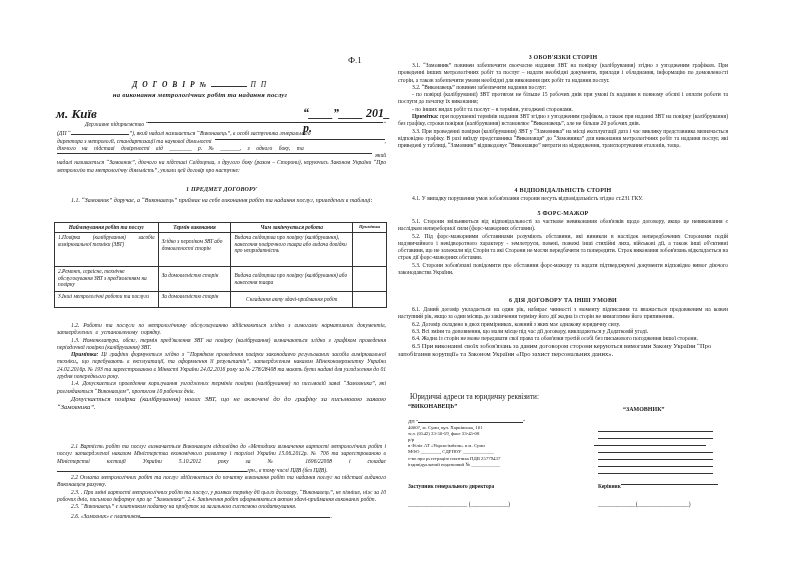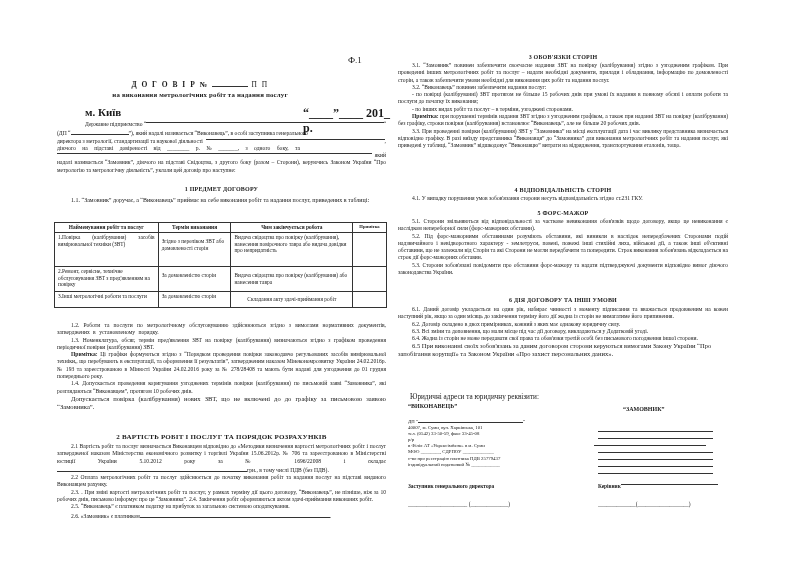--- a/index.html
+++ b/index.html
@@ -1,19 +1,19 @@
 <!DOCTYPE html>
 <html><head>
 <meta charset="utf-8">
 <style>
   html, body { margin:0; padding:0; background:#ffffff; }
   body { width:800px; height:566px; position:relative; overflow:hidden;
          font-family:"Liberation Serif", "DejaVu Serif", serif; color:#1a1a1a; }
   .page { position:absolute; top:0; height:566px; }
-  #left { left:0; width:400px; }
+  #left { left:0; width:400px;font-style:italic; }
   #right { left:388px; width:400px; }
   .abs { position:absolute; }
   .p { font-size:5.6px; line-height:7.3px; text-align:justify; }
   .b { font-weight:bold; }
   .ind { text-indent:14px; }
   .h { font-size:6.6px; font-weight:bold; text-align:center; letter-spacing:0.2px; }
   table.svc { border-collapse:collapse; font-size:5.4px; line-height:6.8px; }
   table.svc td, table.svc th { border:0.8px solid #333; padding:1px 3px; vertical-align:top; }
   table.svc th { font-weight:bold; text-align:center; vertical-align:middle; }
   .line { display:inline-block; border-bottom:0.8px solid #333; height:6px; vertical-align:baseline; }
@@ -24,21 +24,21 @@
 
 <div class="page" id="left">
 
   <div class="abs h" style="left:0;width:400px;top:80px;font-size:7.5px;letter-spacing:1.5px;">
     <span>Д О Г О В І Р  №</span>
     <span class="line" style="width:36px;"></span>
     <span style="font-weight:normal;">П П</span>
   </div>
   <div class="abs h" style="left:0;width:400px;top:91px;font-size:6.8px;">на виконання метрологічних робіт та надання послуг</div>
 
-  <div class="abs b" style="left:85px;top:106px;font-size:11px;">м. Київ</div>
+  <div class="abs b" style="left:56px;top:106px;font-size:13px;">м. Київ</div>
   <div class="abs b" style="left:303px;top:106px;font-size:12px;">“____”____ 201_ р.</div>
 
   <div class="abs p" style="left:57px;width:329px;top:121px;">
     <div style="display:flex;">
       <span style="padding-left:28px;">Державне підприємство “</span>
       <span class="fill" style="flex:1;margin-bottom:1px;"></span>
         <span>“</span>
     </div>
     <div>
       <span>(ДП “</span><span class="line" style="width:58px;"></span><span>”), який надалі називається “Виконавець”, в особі заступника генерального</span>
@@ -95,21 +95,20 @@
     </table>
 
   <div class="abs p" style="left:57px;width:329px;top:322px;">
     <div class="ind" style="word-spacing:2px;">1.2. Роботи та послуги по метрологічному обслуговуванню здійснюються згідно з вимогами нормативних документів, затверджених в установленому порядку.</div>
     <div class="ind">1.3. Номенклатура, обсяг, термін пред'явлення ЗВТ на повірку (калібрування) визначаються згідно з графіком проведення періодичної повірки (калібрування) ЗВТ.</div>
     <div class="ind"><span class="b">Примітка:</span><span> Ці графіки формуються згідно з “Порядком проведення повірки законодавчо регульованих засобів вимірювальної техніки,, що перебувають в експлуатації, та оформлення її результатів”, затвердженим наказом Мінекономрозвитку України 24.02.2016р. № 193 та зареєстрованою в Мінюсті України 24.02.2016 року за № 278/28408 та мають бути надані для узгодження до 01 грудня попереднього року.</span></div>
     <div class="ind">1.4. Допускається проведення коригування узгоджених термінів повірки (калібрування) по письмовій заяві “Замовника”, які розглядаються “Виконавцем”, протягом 10 робочих днів.</div>
     <div class="ind" style="font-size:6.6px;line-height:8px;">Допускається повірка (калібрування) нових ЗВТ, що не включені до до графіку за письмовою заявою “Замовника”.</div>
   </div>
 
-  <div class="abs h" style="left:57px;width:329px;top:433px;font-size:7px;">2 ВАРТІСТЬ РОБІТ І ПОСЛУГ ТА ПОРЯДОК РОЗРАХУНКІВ</div>
   <div class="abs p" style="left:57px;width:329px;top:443px;">
     <div class="ind">
       <span>2.1 Вартість робіт та послуг визначається Виконавцем відповідно до «Методики визначення вартості метрологічних робіт і послуг затвердженої наказом Міністерства економічного розвитку і торгівлі України 15.06.2012р. № 706 та зареєстрованою в Міністерстві юстиції України 5.10.2012 року за № 1696/22008 і складає</span>
       <span class="line" style="width:190px;"></span><span>грн., в тому числі ПДВ (без ПДВ).</span>
     </div>
     <div class="ind">2.2 Оплата метрологічних робіт та послуг здійснюється до початку виконання робіт та надання послуг на підставі виданого Виконавцем рахунку.</div>
     <div class="ind">2.3. . При зміні вартості метрологічних робіт та послуг, у рамках терміну дії цього договору, “Виконавець”, не пізніше, ніж за 10 робочих днів, письмово інформує про це  “Замовника”. 2.4. Закінчення робіт оформляються актом здачі-приймання виконаних робіт.</div>
     <div class="ind">2.5. “Виконавець” є платником податку на прибуток за загальною системою оподаткування.</div>
     <div class="ind">
       <span>2.6. «Замовник» є платником</span><span class="line" style="width:190px;"></span><span>.</span>

